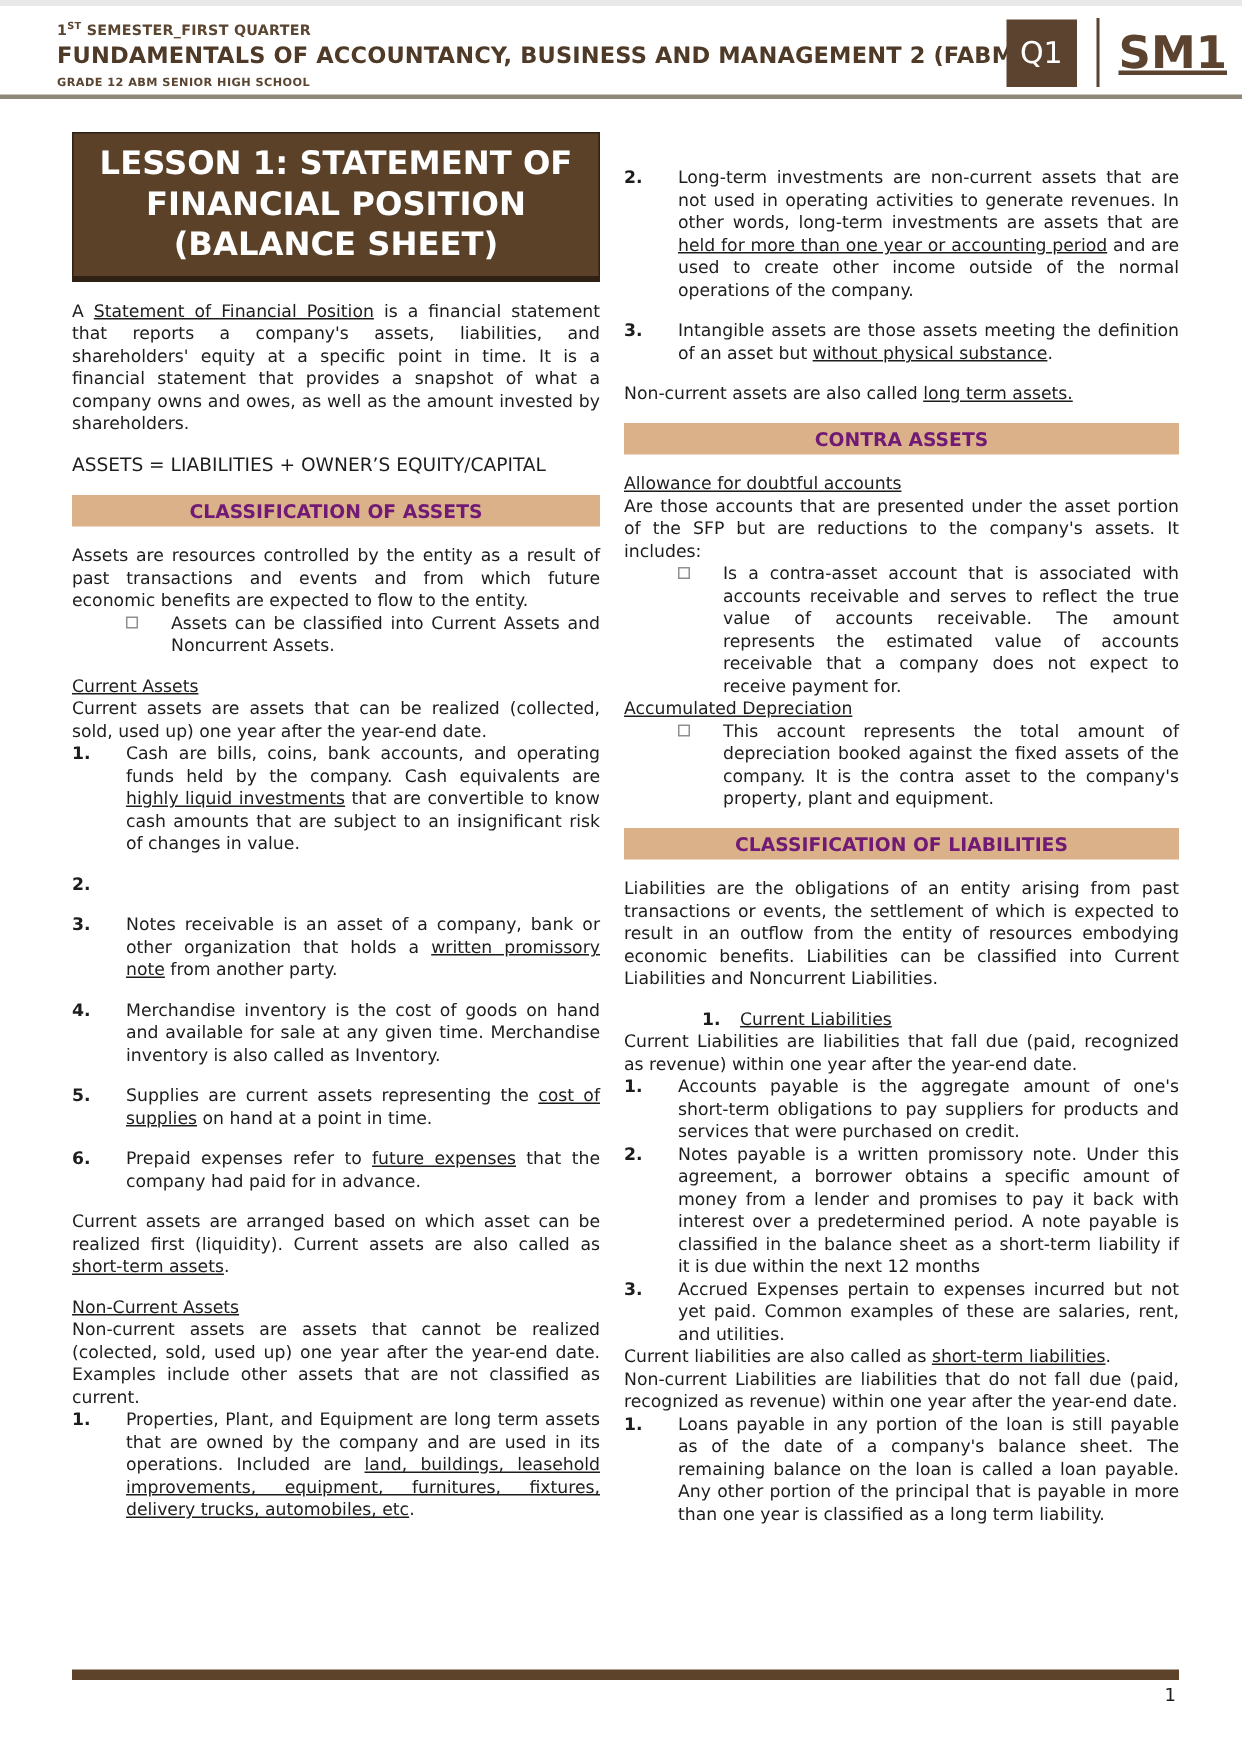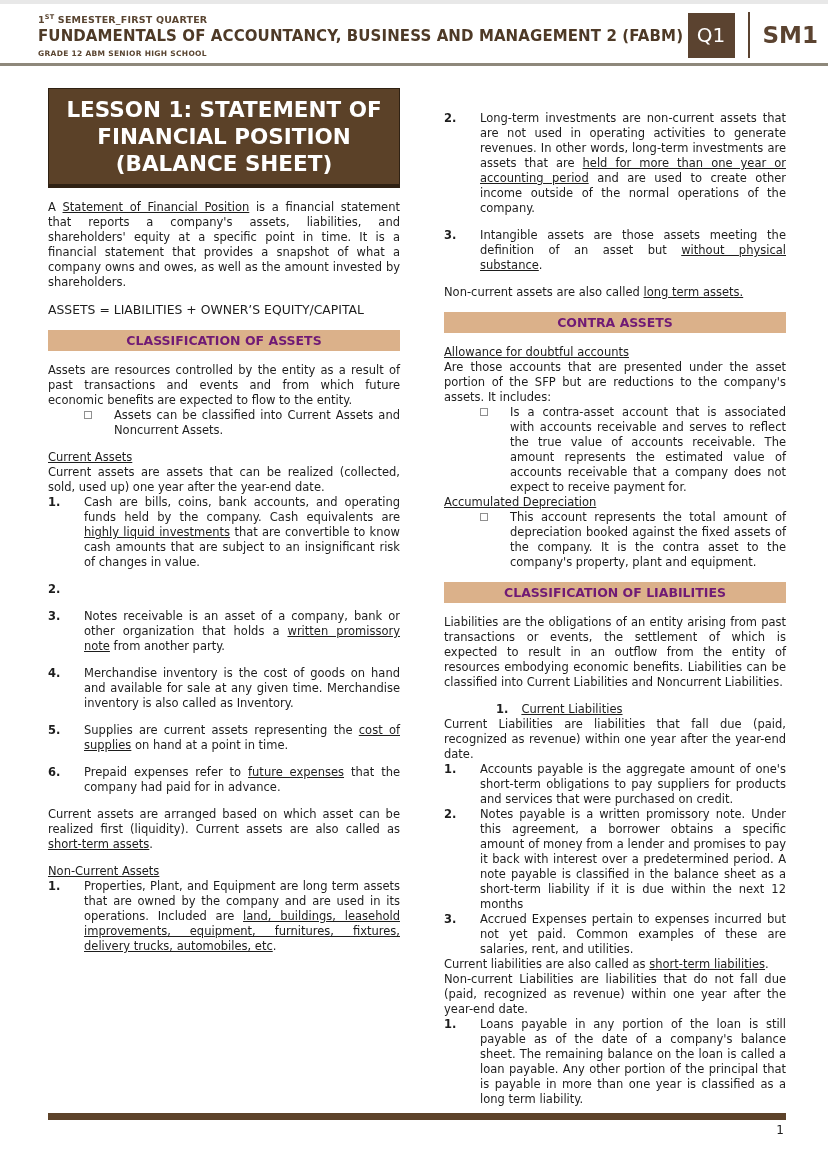--- a/index.html
+++ b/index.html
@@ -9,25 +9,25 @@
   
   .header { position:relative; height:59px; padding:9px 0 0 38px; }
   .sem-line { font-size:9.5px; font-weight:bold; color:#5a4531; letter-spacing:.2px; }
   .sem-line sup { font-size:6.5px; }
   .h-title { font-size:15px; font-weight:bold; color:#4e3a27; margin-top:2px; letter-spacing:.1px; }
   .h-grade { font-size:7.5px; font-weight:bold; color:#5a4531; margin-top:4px; letter-spacing:.3px; }
   .badge-area { position:absolute; top:8px; right:10px; display:flex; align-items:center; height:46px; }
   .q1-badge { width:47px; height:45px; background:#5b4330; color:#fff; font-weight:normal; font-size:20px;
               display:flex; align-items:center; justify-content:center; }
   .v-line { width:2px; height:46px; background:#5b4330; margin:0 13px; }
-  .sm1 { font-size:23px; font-weight:bold; color:#5b4330; }
+  .sm1 { font-size:30px; font-weight:bold; color:#5b4330;text-decoration:underline; }
   .header-divider { height:3px; background:#8e887b; width:100%; }
 
   
-  .content { display:flex; padding:22px 42px 0 48px; gap:44px; }
+  .content { display:flex; padding:22px 42px 0 48px; gap:16px; }
   .col { font-size:11.5px; line-height:15px; color:#1d1d1d; }
   .col-left  { width:352px; flex:none; }
   .col-right { flex:1; padding-top:11px; }
 
   .lesson-box { background:#5b4128; border:1px solid #2f2113; border-bottom:4px solid #2f2113;
                 color:#fff; text-align:center; font-weight:bold; font-size:21.5px; line-height:27px;
                 padding:7px 4px; }
 
   .block { margin-top:12px; }
   .block.tight { margin-top:0; }
@@ -106,20 +106,21 @@
           <div class="block numbered">
             <span class="num">5.</span>
             <div class="body"><span class="b">Supplies</span><span> are current assets representing the </span><span class="u">cost of supplies</span><span> on hand at a point in time.</span></div>
           </div>
           <div class="block numbered">
             <span class="num">6.</span>
             <div class="body"><span class="b">Prepaid expenses</span><span> refer to </span><span class="u">future expenses</span><span> that the company had paid for in advance.</span></div>
           </div>
           <div class="block para"><span>Current assets are arranged based on which asset can be realized first (liquidity). Current assets are also called as </span><span class="b u">short-term assets</span><span>.</span></div>
           <div class="block heading"><span class="b u">Non-Current Assets</span></div>
+          <div class="block para tight"><span>Non-current assets are </span><span class="b">assets that cannot be realized</span><span> (colected, sold, used up) one year after the year-end date. Examples include other assets that are not classified as current.</span></div>
           <div class="block numbered tight">
             <span class="num">1.</span>
             <div class="body"><span class="b">Properties, Plant, and Equipment</span><span> are long term assets that are owned by the company and are used in its operations. Included are </span><span class="u">land, buildings, leasehold improvements, equipment, furnitures, fixtures, delivery trucks, automobiles, etc</span><span>.</span></div>
           </div>
         </div>
     </div>
     <div class="col col-right">
       <div id="right-blocks">
           <div class="block numbered">
             <span class="num">2.</span>

